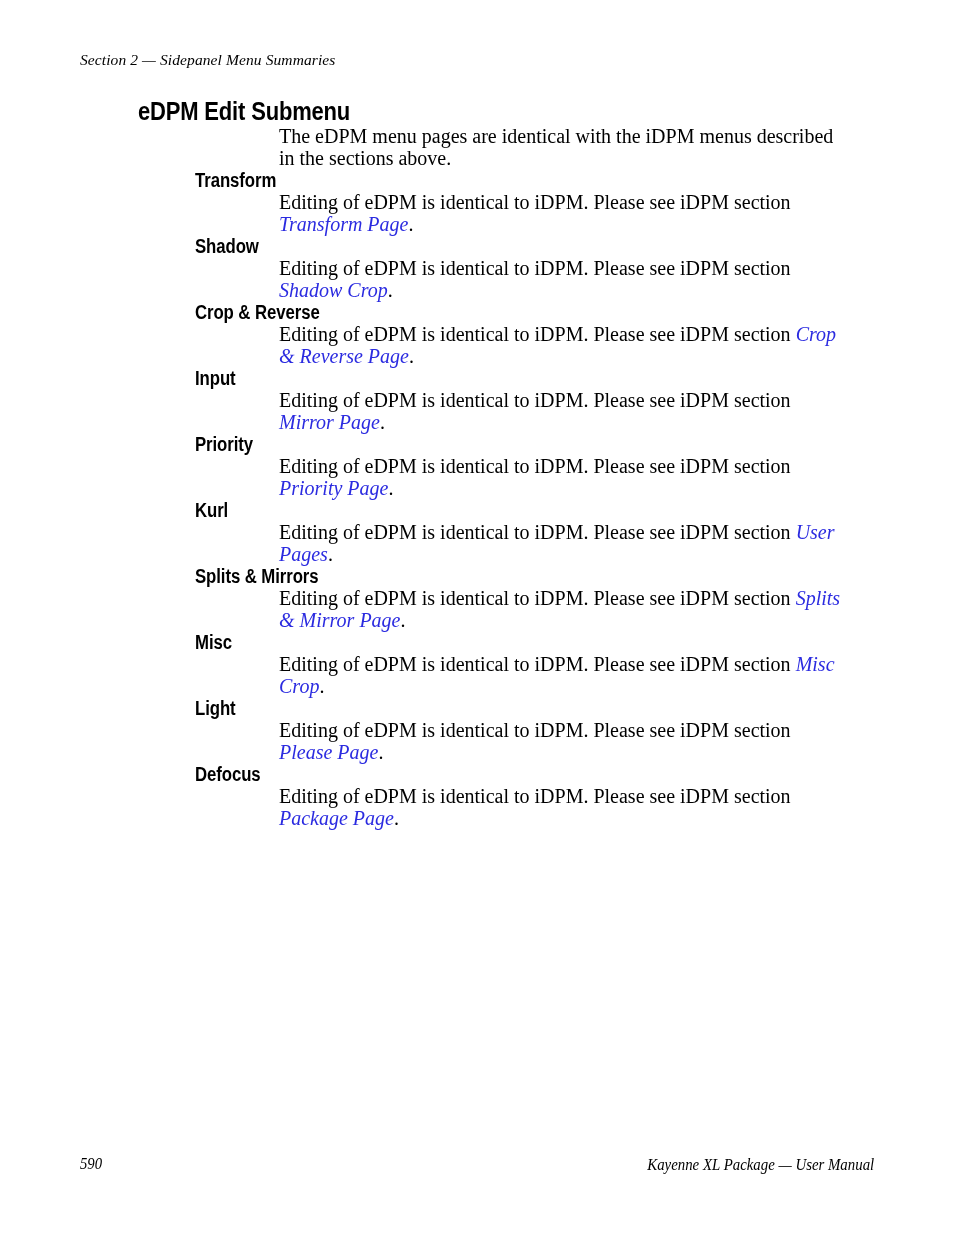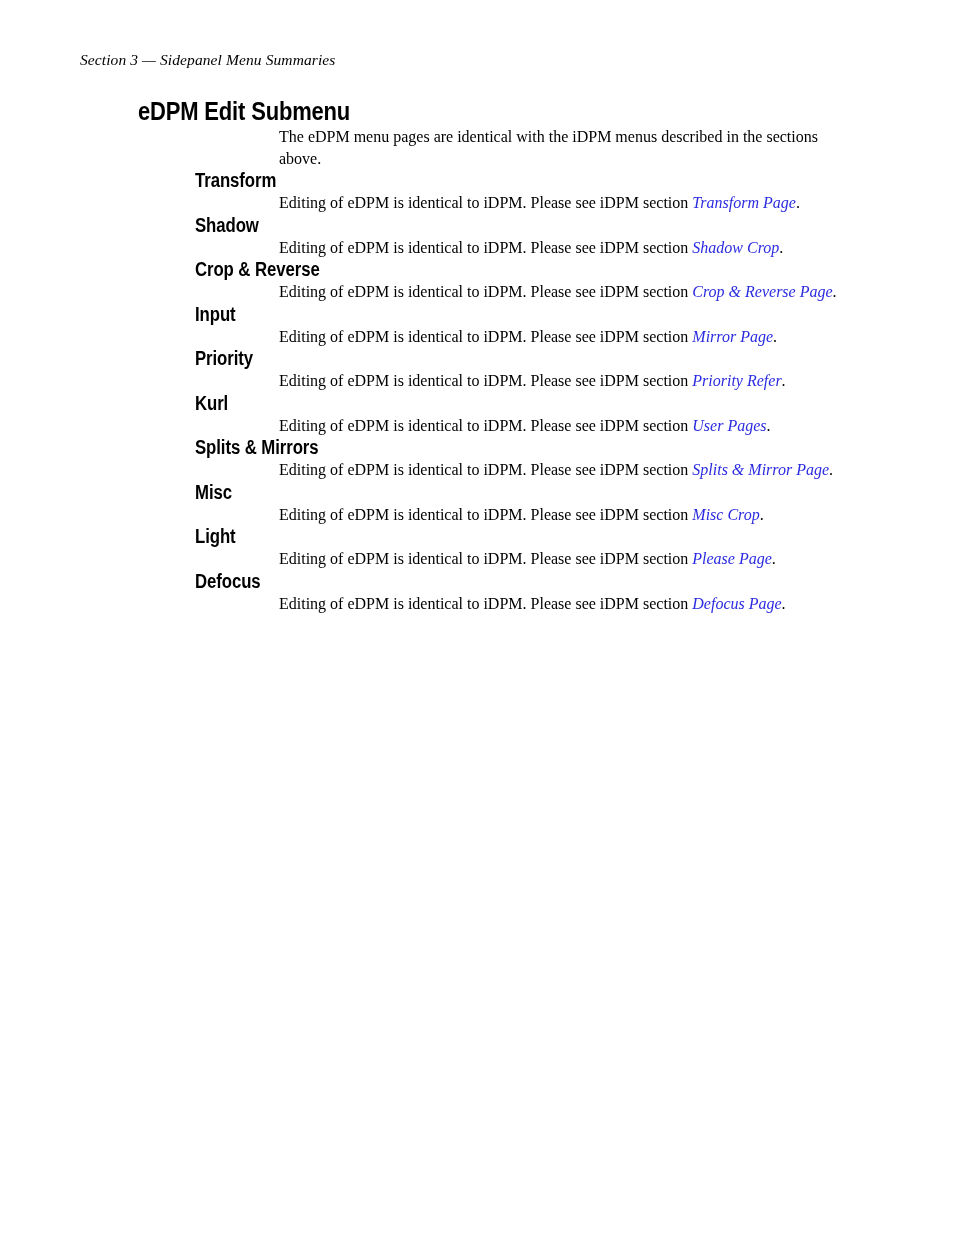--- a/index.html
+++ b/index.html
@@ -68,21 +68,21 @@
     color: #000;
     transform: scaleX(0.86);
     transform-origin: left center;
   }
 
   p.body-text {
     margin: 0 0 0 279px;
     padding: 0;
     width: 562px;
     font-family: "Liberation Serif", "DejaVu Serif", serif;
-    font-size: 16px;
+    font-size: 20px;
     line-height: 21.5px;
     color: #000;
     text-align: left;
   }
 
   a.xref, span.xref {
     color: #2B2BE0;
     text-decoration: none;
   }
   .xref-italic {
@@ -125,21 +125,21 @@
     white-space: nowrap;
     transform: scaleX(0.9);
     transform-origin: right center;
   }
 </style>
 </head>
 <body>
 
 <div class="page">
 
-  <div class="running-header">Section 3 — Sidepanel Menu Summaries</div>
+  <div class="running-header">Section 2 — Sidepanel Menu Summaries</div>
 
   <div class="content">
 
     <h1 class="chapter-title">eDPM Edit Submenu</h1>
 
     <p class="body-text sp-intro-1">The eDPM menu pages are identical with the iDPM menus described in the sections above.</p>
 
 
     <h2 class="section-title sp-h2">Transform</h2>
     <p class="body-text sp-body">
@@ -156,21 +156,21 @@
       <span>Editing of eDPM is identical to iDPM. Please see iDPM section </span><a class="xref xref-italic" href="#">Crop &amp; Reverse Page</a><span>.</span>
     </p>
 
     <h2 class="section-title sp-h2">Input</h2>
     <p class="body-text sp-body">
       <span>Editing of eDPM is identical to iDPM. Please see iDPM section </span><a class="xref xref-italic" href="#">Mirror Page</a><span>.</span>
     </p>
 
     <h2 class="section-title sp-h2">Priority</h2>
     <p class="body-text sp-body">
-      <span>Editing of eDPM is identical to iDPM. Please see iDPM section </span><a class="xref xref-italic" href="#">Priority Refer</a><span>.</span>
+      <span>Editing of eDPM is identical to iDPM. Please see iDPM section </span><a class="xref xref-italic" href="#">Priority Page</a><span>.</span>
     </p>
 
     <h2 class="section-title sp-h2">Kurl</h2>
     <p class="body-text sp-body">
       <span>Editing of eDPM is identical to iDPM. Please see iDPM section </span><a class="xref xref-italic" href="#">User Pages</a><span>.</span>
     </p>
 
     <h2 class="section-title sp-h2">Splits &amp; Mirrors</h2>
     <p class="body-text sp-body">
       <span>Editing of eDPM is identical to iDPM. Please see iDPM section </span><a class="xref xref-italic" href="#">Splits &amp; Mirror Page</a><span>.</span>
@@ -181,19 +181,23 @@
       <span>Editing of eDPM is identical to iDPM. Please see iDPM section </span><a class="xref xref-italic" href="#">Misc Crop</a><span>.</span>
     </p>
 
     <h2 class="section-title sp-h2">Light</h2>
     <p class="body-text sp-body">
       <span>Editing of eDPM is identical to iDPM. Please see iDPM section </span><a class="xref xref-italic" href="#">Please Page</a><span>.</span>
     </p>
 
     <h2 class="section-title sp-h2">Defocus</h2>
     <p class="body-text sp-body">
-      <span>Editing of eDPM is identical to iDPM. Please see iDPM section </span><a class="xref xref-italic" href="#">Defocus Page</a><span>.</span>
+      <span>Editing of eDPM is identical to iDPM. Please see iDPM section </span><a class="xref xref-italic" href="#">Package Page</a><span>.</span>
     </p>
 
   </div>
 
+  <div class="footer">
+    <span class="page-number">590</span>
+    <span class="footer-title">Kayenne XL Package  —  User Manual</span>
+  </div>
 
 </div>
 
 </body></html>

